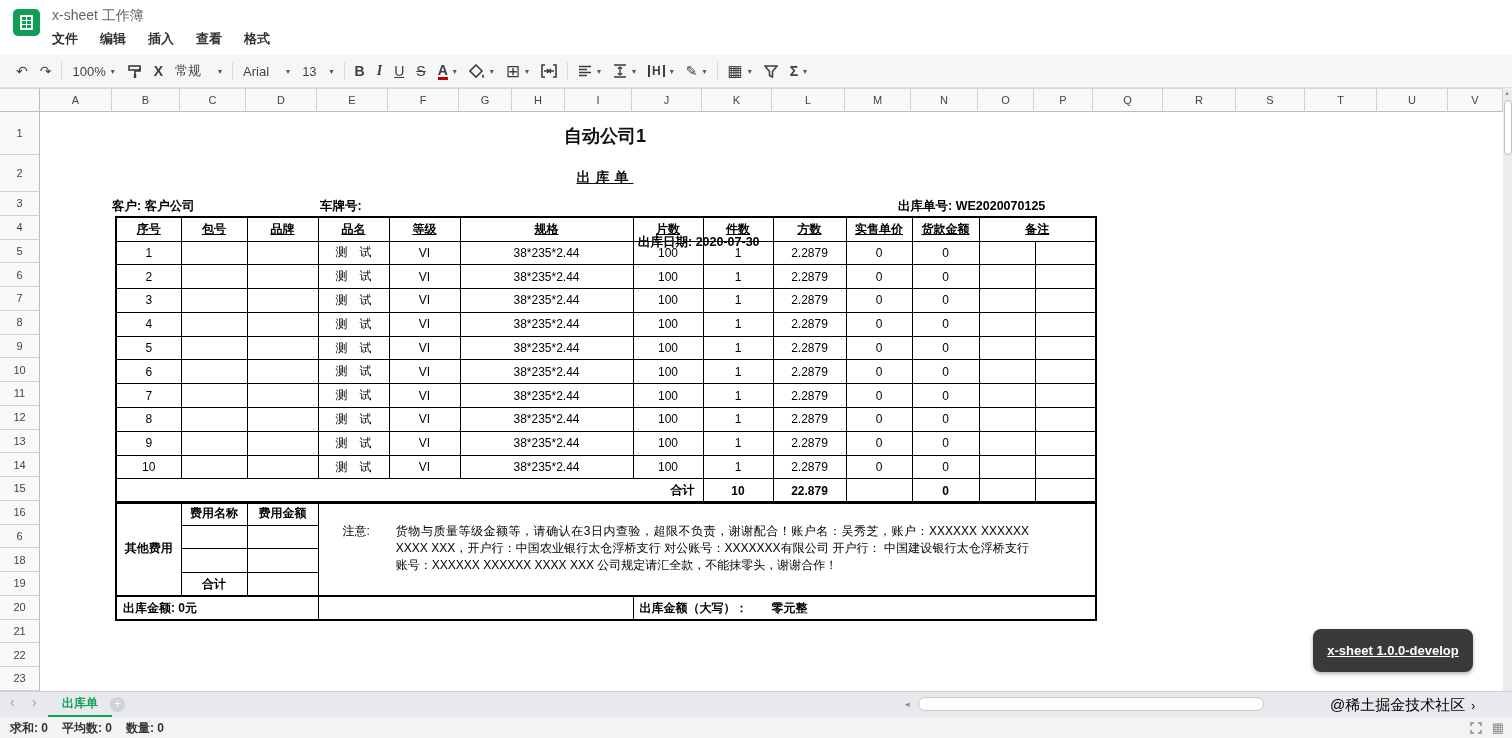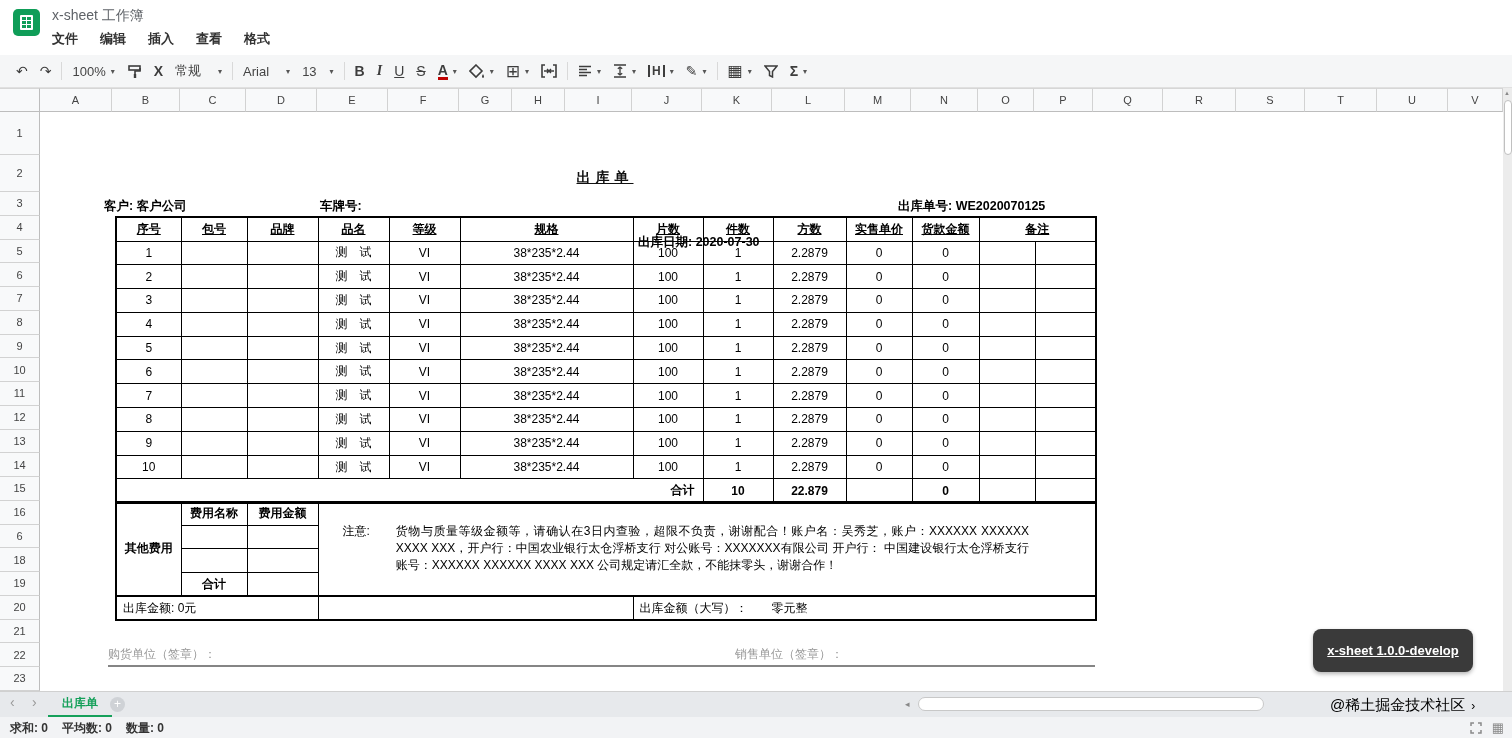--- a/index.html
+++ b/index.html
@@ -44,38 +44,38 @@
               font-size:11px; color:#444; display:flex; align-items:center; justify-content:center; cursor:pointer; }
 
   
   #sheet { position:absolute; left:40px; top:112px; width:1463px; height:579px; background:#fff; overflow:hidden; }
   #company-title { position:absolute; left:75px; top:12px; width:980px; text-align:center;
                    font-size:18px; font-weight:800; color:#111; }
   #doc-subtitle { position:absolute; left:75px; top:57px; width:980px; text-align:center;
                   font-size:14px; font-weight:800; color:#111; }
   #doc-subtitle span { text-decoration:underline; letter-spacing:5px; }
   .info-item { position:absolute; top:86px; font-size:12.5px; font-weight:700; color:#000; }
-  #info-customer { left:64px; } #info-plate { left:280px; } #info-date { left:598px;margin-top:36px; } #info-number { left:858px; }
+  #info-customer { left:72px; } #info-plate { left:280px; } #info-date { left:598px;margin-top:36px; } #info-number { left:858px; }
 
   table { border-collapse:collapse; table-layout:fixed; }
   #main-table { position:absolute; left:75px; top:104px; width:980px; border:2px solid #000; }
   #main-table th, #main-table td { border:1px solid #000; font-size:12px; text-align:center;
                                    height:23.8px; padding:0 2px; overflow:hidden; color:#000; }
   #main-table th { font-weight:700; height:24px;text-decoration:underline; }
   #main-table .total-row td { font-weight:700; }
   #main-table .total-label { text-align:right; padding-right:8px; }
 
   #fees-table { position:absolute; left:75px; top:389px; width:980px; border:2px solid #000; border-top:none; }
   #fees-table td { border:1px solid #000; font-size:12px; text-align:center; height:23.7px; padding:0 4px; color:#000; }
   #fees-table .bold { font-weight:700; }
   #fees-table .notice-cell { text-align:left; vertical-align:middle; }
   .notice-wrap { display:flex; align-items:flex-start; padding:2px 62px 2px 20px; gap:26px; }
   .notice-label { font-weight:400; font-size:12px; flex:0 0 auto; line-height:17px; }
   .notice-text { font-size:12px; line-height:17px; text-align:justify; }
-  #fees-table .amount-row td { border-top:2px solid #000; font-weight:400; height:23.8px; }
+  #fees-table .amount-row td { border-top:2px solid #000; font-weight:700; height:23.8px; }
   #fees-table .amount-left { text-align:left; padding-left:6px; }
   #fees-table .amount-caps { text-align:left; padding-left:6px; }
   .caps-value { margin-left:24px; }
 
   #signature-row { position:absolute; left:68px; top:531px; width:987px; height:24px;
                    border-bottom:2px solid #858585; }
   .sig-label { position:absolute; top:3px; font-size:12px; color:#999; }
   #sig-buyer { left:0; } #sig-seller { left:627px; }
 
   
@@ -288,20 +288,21 @@
     <div class="row-cell" style="height: 23.76px;">6</div>
     <div class="row-cell" style="height: 23.76px;">18</div>
     <div class="row-cell" style="height: 23.76px;">19</div>
     <div class="row-cell" style="height: 23.76px;">20</div>
     <div class="row-cell" style="height: 23.76px;">21</div>
     <div class="row-cell" style="height: 23.76px;">22</div>
     <div class="row-cell" style="height: 23.76px;">23</div>
   </div>
 
 <div id="sheet">
+  <div id="company-title">自动公司1</div>
   <div id="doc-subtitle"><span>出库单</span></div>
   <div class="info-item" id="info-customer">客户: 客户公司</div>
   <div class="info-item" id="info-plate">车牌号:</div>
   <div class="info-item" id="info-date">出库日期: 2020-07-30</div>
   <div class="info-item" id="info-number">出库单号: WE2020070125</div>
 
   <table id="main-table">
     <colgroup>
       <col style="width:65px">
         <col style="width:66px">
@@ -533,24 +534,20 @@
       <tr class="amount-row">
         <td colspan="3" class="amount-left">出库金额: 0元</td>
         <td></td>
         <td class="amount-caps">
           <span>出库金额（大写）：</span><span class="caps-value">零元整</span>
         </td>
       </tr>
     </tbody>
   </table>
 
-  <div id="signature-row">
-    <span class="sig-label" id="sig-buyer">购货单位（签章）：</span>
-    <span class="sig-label" id="sig-seller">销售单位（签章）：</span>
-  </div>
 </div>
 
 <div id="version-button">
   <span>x-sheet 1.0.0-develop</span>
 </div>
 
 <div id="v-scrollbar">
   <span id="v-scroll-up">▲</span>
   <div id="v-thumb"></div>
 </div>

